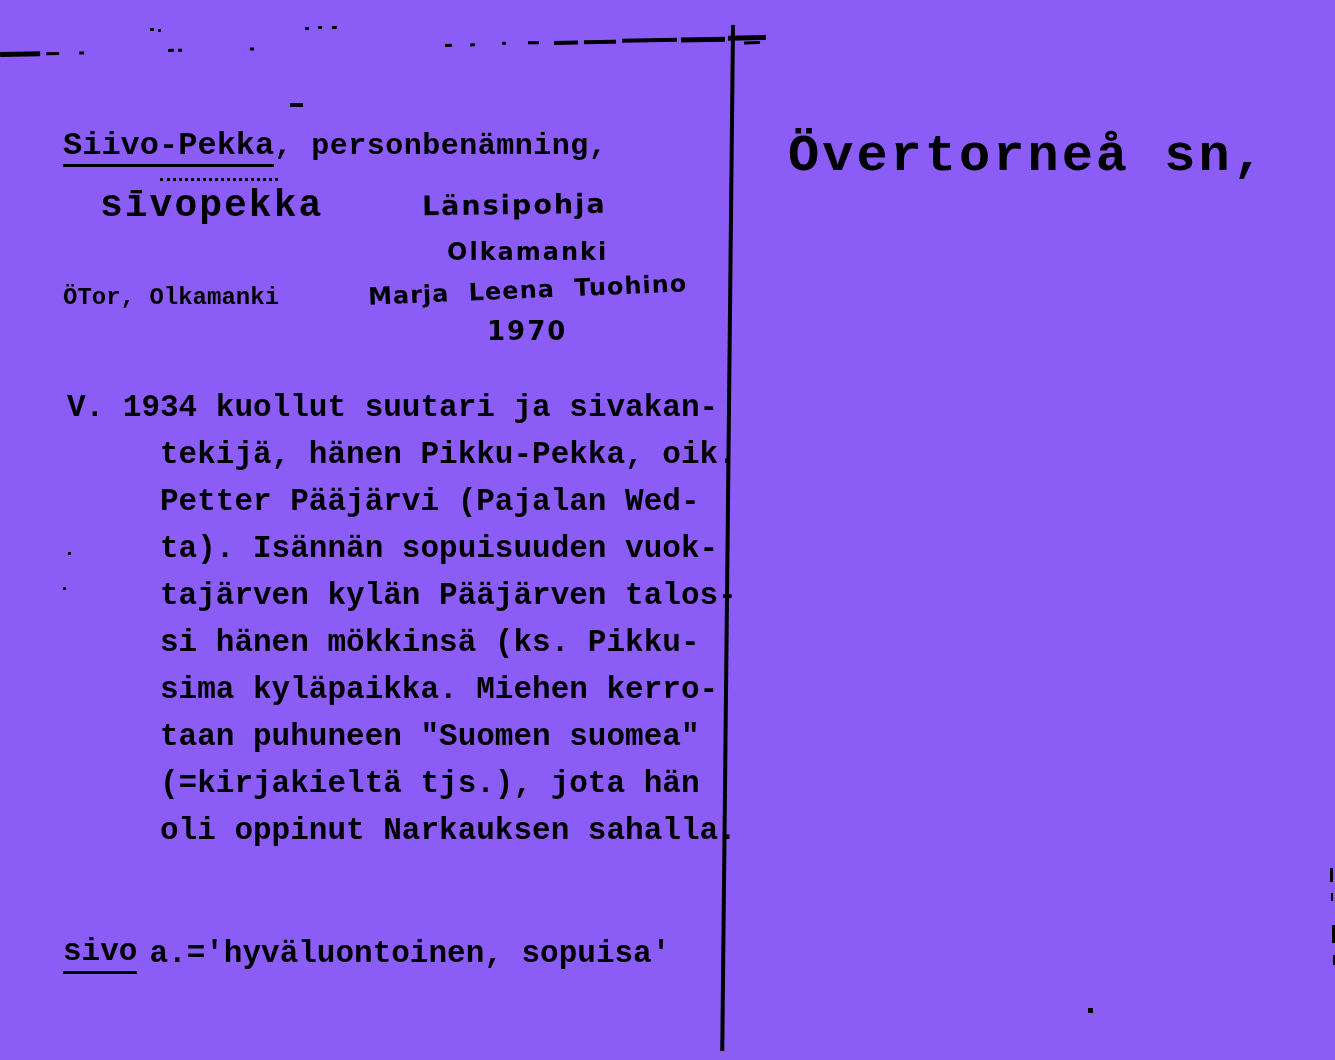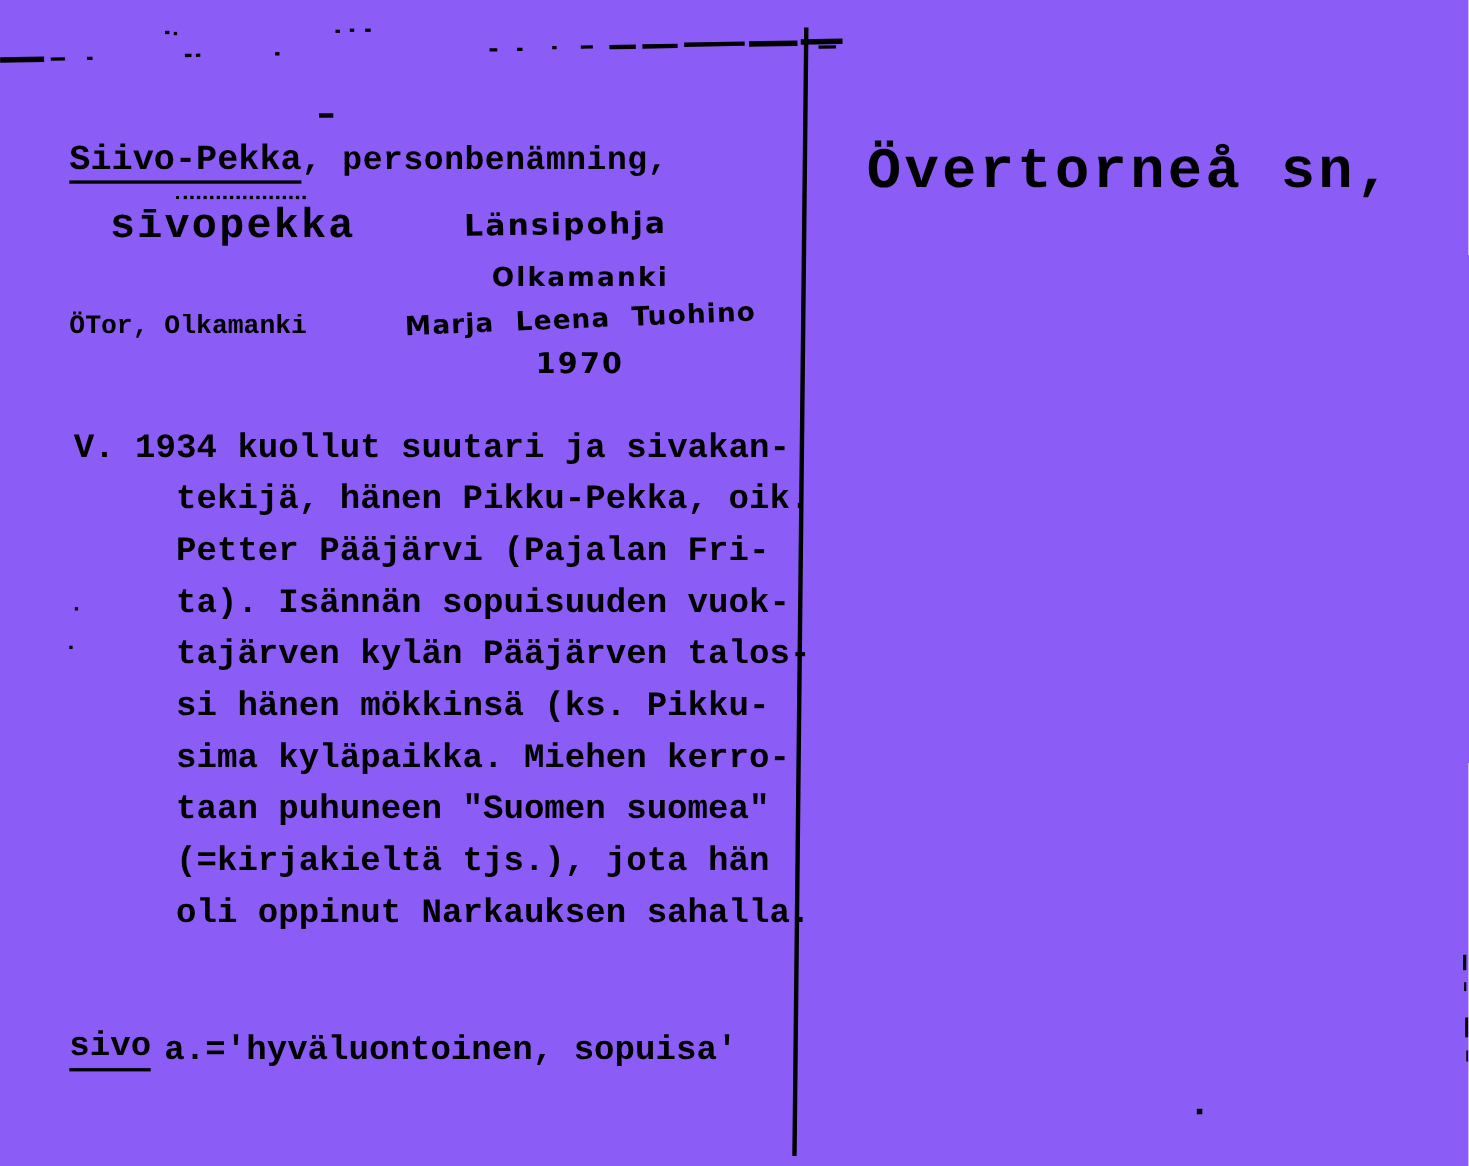--- a/index.html
+++ b/index.html
@@ -23,21 +23,21 @@
   .stamp-lansipohja{left:422px;top:191px;font-size:27px;letter-spacing:2px;line-height:1;transform:rotate(-0.8deg);}
   .stamp-ylitornio{left:447px;top:240px;font-size:24px;letter-spacing:2px;line-height:1;}
   .source-line{left:63px;top:286px;font-size:24px;line-height:1;}
   .stamp-collector{left:368px;top:278px;font-size:24px;letter-spacing:1px;word-spacing:10px;line-height:1;transform:rotate(-2.4deg);}
   .stamp-year{left:487px;top:318px;font-size:26px;letter-spacing:2px;line-height:1;}
   
   .body-par{left:67px;top:384px;width:680px;}
   .body-line{font-size:31px;line-height:47px;white-space:pre;}
   .body-line.indent{padding-left:93px;}
   
-  .footnote{left:63px;top:933px;display:flex;align-items:flex-end;line-height:1.2;}
+  .footnote{left:63px;top:933px;display:flex;align-items:center;line-height:1.2;}
   .footnote-term{font-size:31px;border-bottom:3px solid #000;padding-bottom:1px;}
   .footnote-rest{font-size:31px;margin-left:12px;}
   
   .v-rule{left:731px;top:25px;width:4px;height:1026px;background:#000;transform:rotate(0.6deg);transform-origin:top center;}
   .top-edge{left:0;top:31px;width:766px;height:18px;transform:rotate(-1.05deg);transform-origin:right center;}
   .top-edge .seg{position:absolute;background:#000;}
   .dot{background:#000;}
 </style>
 </head>
 <body>
@@ -91,21 +91,21 @@
   <div class="abs stamp stamp-lansipohja">Länsipohja</div>
   <div class="abs stamp stamp-ylitornio">Olkamanki</div>
 
   <div class="abs tw source-line">ÖTor, Olkamanki</div>
   <div class="abs stamp stamp-collector">Marja Leena Tuohino</div>
   <div class="abs stamp stamp-year">1970</div>
 
   <div class="abs body-par">
     <div class="tw body-line">V. 1934 kuollut suutari ja sivakan-</div>
     <div class="tw body-line indent">tekijä, hänen Pikku-Pekka, oik.</div>
-    <div class="tw body-line indent">Petter Pääjärvi (Pajalan Fri-</div>
+    <div class="tw body-line indent">Petter Pääjärvi (Pajalan Wed-</div>
     <div class="tw body-line indent">ta). Isännän sopuisuuden vuok-</div>
     <div class="tw body-line indent">tajärven kylän Pääjärven talos-</div>
     <div class="tw body-line indent">si hänen mökkinsä (ks. Pikku-</div>
     <div class="tw body-line indent">sima kyläpaikka. Miehen kerro-</div>
     <div class="tw body-line indent">taan puhuneen "Suomen suomea"</div>
     <div class="tw body-line indent">(=kirjakieltä tjs.), jota hän</div>
     <div class="tw body-line indent">oli oppinut Narkauksen sahalla.</div>
   </div>
 
   <div class="abs footnote">

